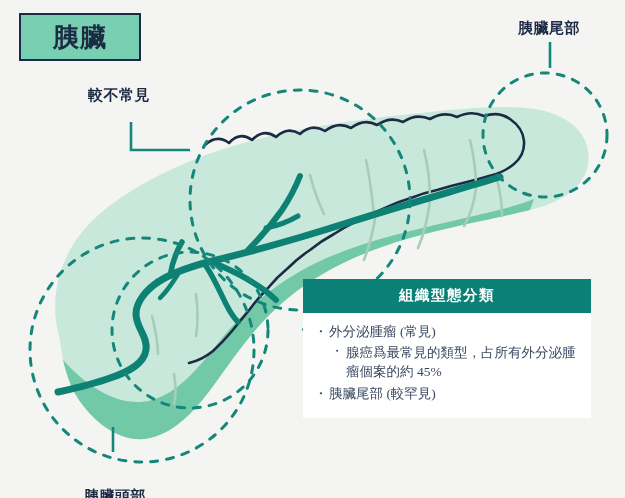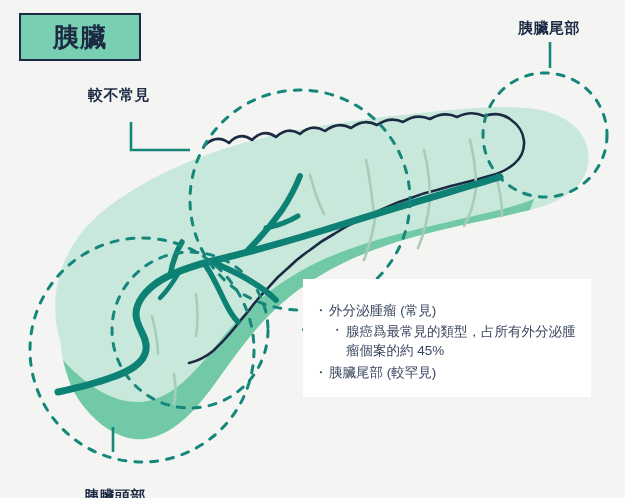--- a/index.html
+++ b/index.html
@@ -76,21 +76,22 @@
   .info-header {
     background: #0b8076;
     color: #ffffff;
     font-size: 14.5px;
     font-weight: bold;
     text-align: center;
     padding: 7px 0 8px 0;
     letter-spacing: 1.5px;
   }
   .info-body {
-    padding: 22px 12px 14px 12px;
+    padding: 9px 12px 14px 12px;
+    font-family: Liberation Serif, serif;
   }
   .info-body ul {
     list-style: none;
     margin: 0;
     padding: 0;
   }
   .info-body li {
     font-size: 13.5px;
     color: #3a4760;
     line-height: 1.45;
@@ -246,20 +247,21 @@
     <span class="txt">胰臟</span>
   </div>
 
   <div class="callout" id="label-body">較不常見</div>
 
   <div class="callout" id="label-tail">胰臟尾部</div>
 
   <div class="callout" id="label-head">胰臟頭部</div>
 
   <div class="info-panel">
+    <div class="info-header">組織型態分類</div>
     <div class="info-body">
       <ul>
         <li>外分泌腫瘤 (常見)</li>
         <li class="sub">腺癌爲最常見的類型，占所有外分泌腫瘤個案的約 45%</li>
         <li>胰臟尾部 (較罕見)</li>
       </ul>
     </div>
   </div>
 
 </div>

